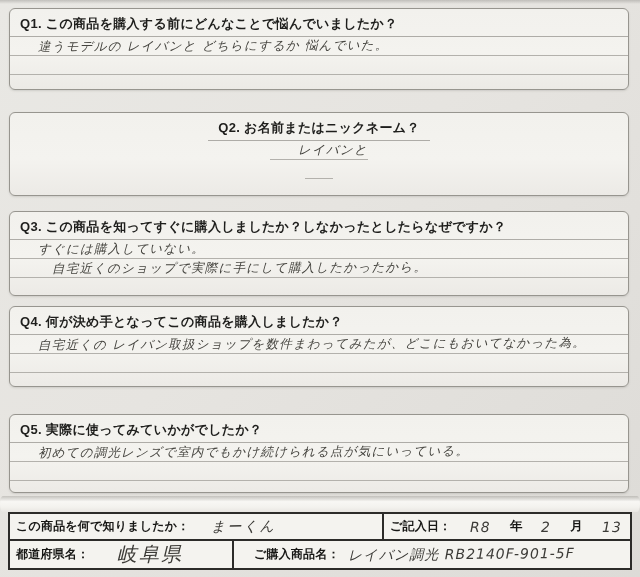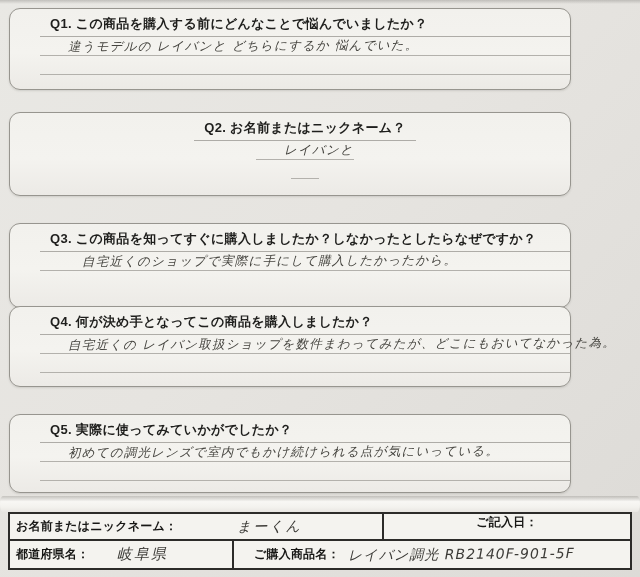--- a/index.html
+++ b/index.html
@@ -13,28 +13,27 @@
   .scan{
     position:absolute;left:0;top:0;width:640px;height:577px;
     background:linear-gradient(135deg,#e9e8e4 0%,#e6e4e0 45%,#dddbd7 100%);
   }
   .scan::before{ 
     content:"";position:absolute;left:0;top:0;width:100%;height:4px;
     background:linear-gradient(to bottom,rgba(120,118,114,.35),rgba(120,118,114,0));
   }
   
   .qbox{
-    position:absolute;left:9px;width:562px;
+    position:absolute;left:9px;width:620px;
     background:linear-gradient(to bottom,#f2f1ed 0%,#f4f3ef 55%,#eceae6 100%);
     border:1px solid #97958f;
-    border-radius:11px;
+    border-radius:6px;
     box-sizing:border-box;
     display:flex;flex-direction:column;
     box-shadow:0 1px 2px rgba(90,88,84,.18);
-    padding-left:30px;
   }
   .qbox .qtitle{
     height:25px;display:flex;align-items:center;
     padding:2px 10px 0 10px;
     border-bottom:1px solid #aeaca7;
     font-size:13px;font-weight:bold;color:#1e1e1c;
     letter-spacing:.3px;white-space:nowrap;overflow:hidden;
   }
   .qbox .qtitle .qnum{margin-right:4px;}
   .rule{
@@ -76,30 +75,30 @@
   }
   .fcell + .fcell{border-left:2px solid #2c2b29;}
   .flabel{
     font-size:12px;font-weight:bold;color:#171715;letter-spacing:.2px;
   }
   .fhand{
     font-family:"DejaVu Sans",sans-serif;font-style:italic;
     font-size:14px;color:#3c3b37;letter-spacing:2px;
     transform:rotate(-.5deg);
   }
-  .cell-name .fhand{margin-left:60px;}
-  .cell-pref .fhand{margin-left:28px;font-size:15px;}
+  .cell-name .fhand{margin-left:22px;}
+  .cell-pref .fhand{margin-left:28px;font-size:20px;}
   .cell-prod .fhand{margin-left:8px;letter-spacing:1px;}
-  .cell-date{gap:7px;flex-direction:column;}
+  .cell-date{gap:19px;}
   .cell-date .fhand{letter-spacing:1px;}
   .dsuffix{font-size:12.5px;font-weight:bold;color:#171715;}
   
   #q1{top:8px;height:82px;}
   #q2{top:112px;height:84px;align-items:center;}
-  #q3{top:223px;height:85px;}
+  #q3{top:211px;height:85px;}
   #q4{top:306px;height:81px;}
   #q5{top:414px;height:79px;}
 </style>
 </head>
 <body>
 
 <div class="scan">
 
   <section class="qbox" id="q1">
     <div class="qtitle">
@@ -128,20 +127,23 @@
     </div>
     <div class="rule last"></div>
   </section>
 
   <section class="qbox" id="q3">
     <div class="qtitle">
       <span class="qnum">Q3.</span>
       <span>この商品を知ってすぐに購入しましたか？しなかったとしたらなぜですか？</span>
     </div>
     <div class="rule">
+      <span class="hand">すぐには購入していない。</span>
+    </div>
+    <div class="rule">
       <span class="hand indent2">自宅近くのショップで実際に手にして購入したかったから。</span>
     </div>
     <div class="rule last"></div>
   </section>
 
   <section class="qbox" id="q4">
     <div class="qtitle">
       <span class="qnum">Q4.</span>
       <span>何が決め手となってこの商品を購入しましたか？</span>
     </div>
@@ -166,21 +168,21 @@
       <span class="hand"></span>
     </div>
     <div class="rule last"></div>
   </section>
 
   <div class="torn"></div>
 
   <div class="ftable">
     <div class="frow r1">
       <div class="fcell cell-name" style="width:372px;">
-        <span class="flabel">お名前またはニックネーム：</span>
+        <span class="flabel">この商品を何で知りましたか：</span>
         <span class="fhand">まーくん</span>
       </div>
       <div class="fcell cell-date" style="flex:1;">
         <span class="flabel">ご記入日：</span>
         <span class="fhand">R8</span>
         <span class="dsuffix">年</span>
         <span class="fhand">2</span>
         <span class="dsuffix">月</span>
         <span class="fhand">13</span>
         <span class="dsuffix">日</span>

